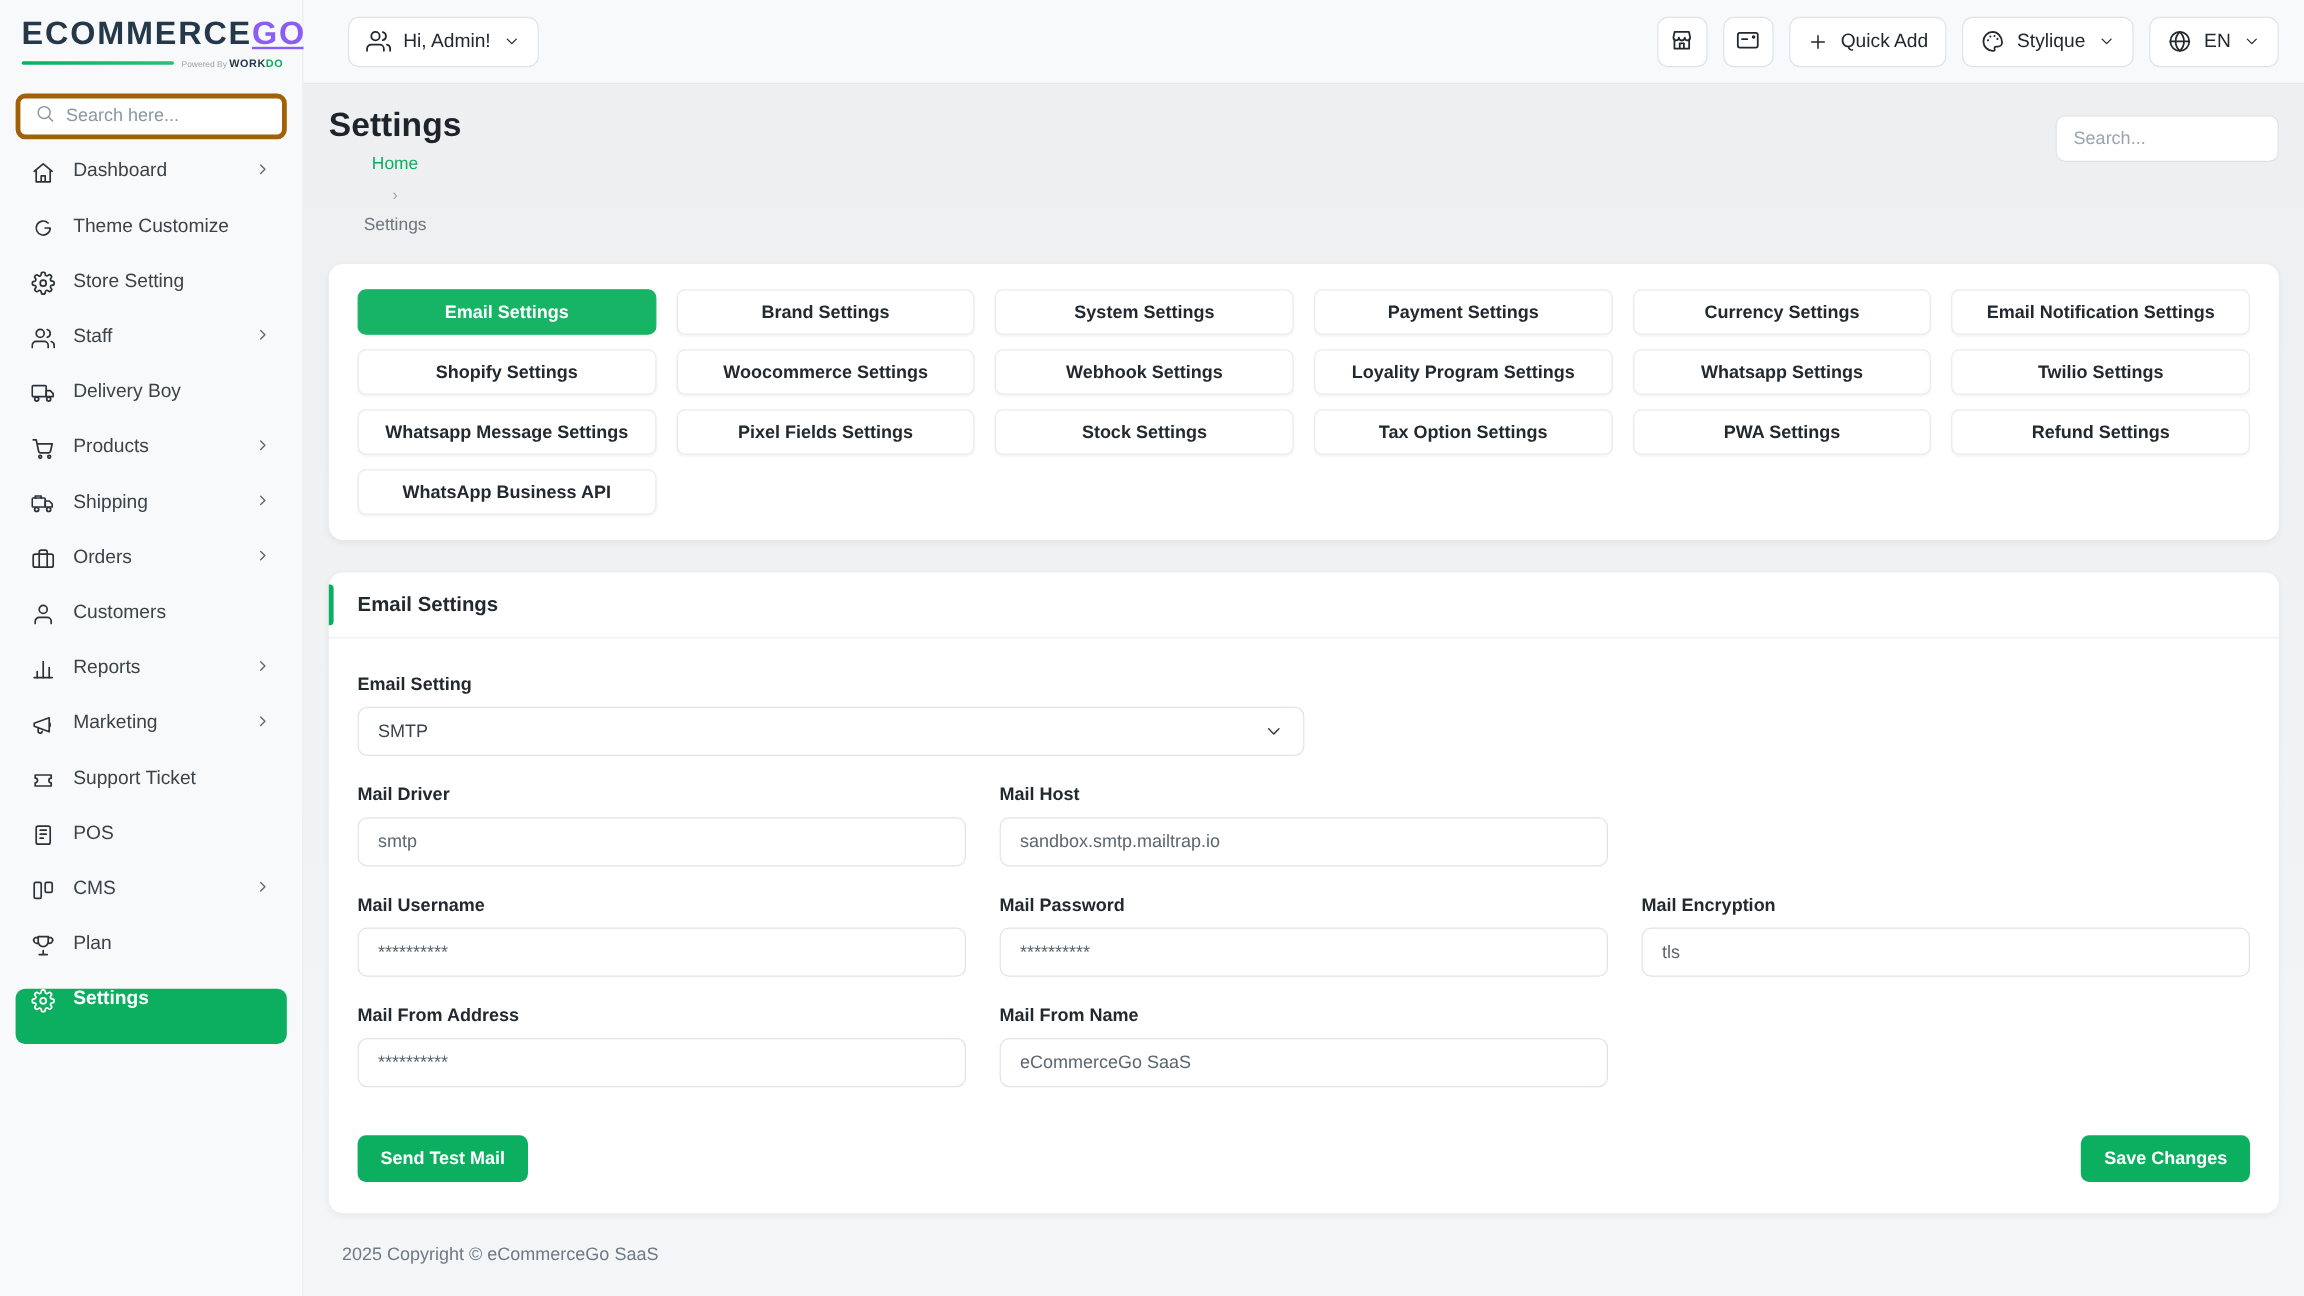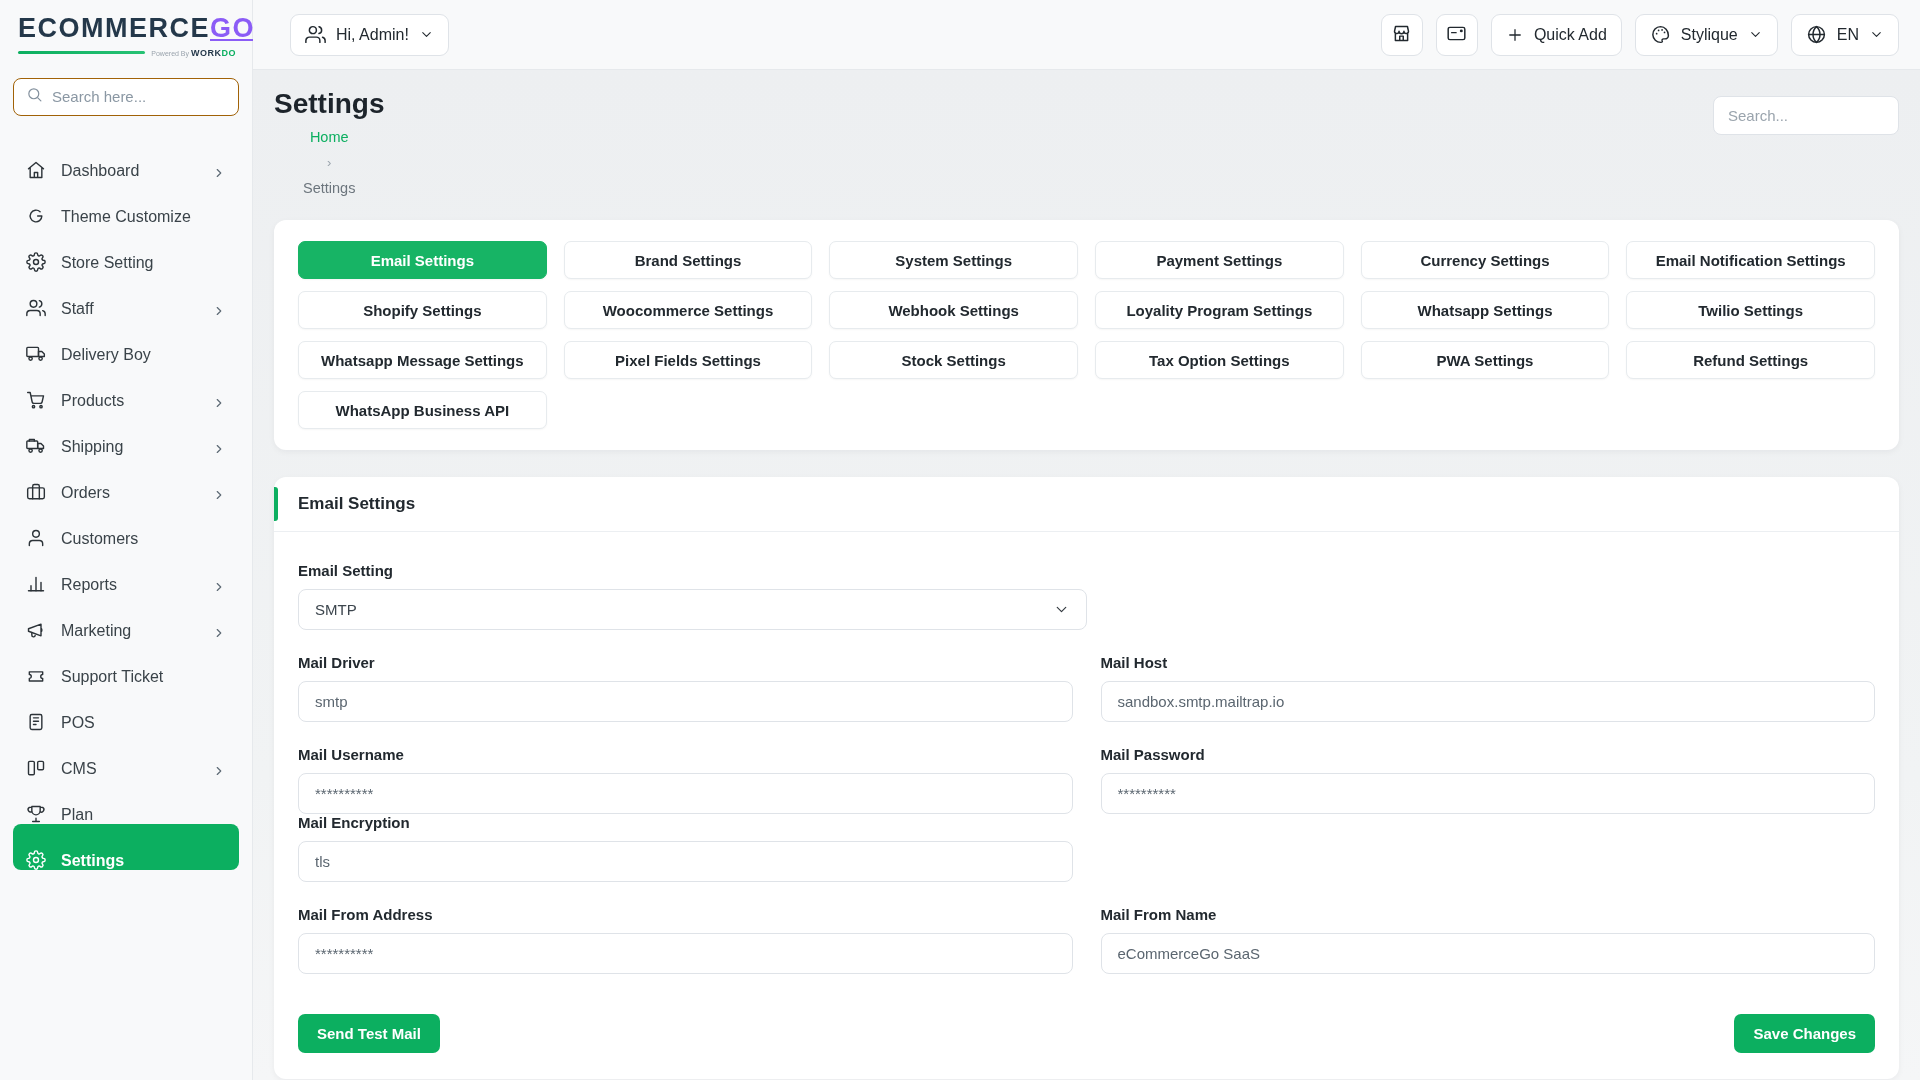--- a/index.html
+++ b/index.html
@@ -10,25 +10,25 @@
   
   .sidebar { width:253px; min-width:253px; height:100%; background:#f8f9fa; border-right:1px solid #e6e9ec; display:flex; flex-direction:column; }
   .logo-block { padding:14px 16px 8px 18px; }
   .logo-text { font-size:27px; font-weight:800; letter-spacing:1.5px; color:#24384a; line-height:1.1; }
   .logo-text .go { color:#8b5cf6;text-decoration:underline; }
   .logo-sub { display:flex; align-items:center; gap:6px; margin-top:4px; }
   .logo-line { flex:1; height:3px; border-radius:2px; background:linear-gradient(90deg,#0caf60,#27c274); }
   .powered { font-size:7px; color:#9aa4ad; white-space:nowrap; }
   .powered b { font-size:9px; color:#24384a; letter-spacing:.5px; }
   .powered b .go { color:#0caf60; }
-  .side-search { margin:12px 13px 14px; height:38px; background:#fff; border:1px solid #a16207; border-radius:8px; display:flex; align-items:center; gap:9px; padding:0 12px; color:#84919e; }
+  .side-search { margin:12px 13px 14px; height:38px; background:#fff; border:4px solid #a16207; border-radius:8px; display:flex; align-items:center; gap:9px; padding:0 12px; color:#84919e; }
   .side-search input { border:none; outline:none; flex:1; font-size:15px; color:#495057; background:transparent; font-family:inherit; }
   .side-search input::placeholder { color:#8a97a3; }
   .menu { flex:1; padding:4px 13px; display:flex; flex-direction:column; }
-  .side-item { height:46px; display:flex; align-items:flex-end; gap:15px; padding:0 13px; border-radius:8px; color:#3a4349; cursor:pointer; }
+  .side-item { height:46px; display:flex; align-items:flex-start; gap:15px; padding:0 13px; border-radius:8px; color:#3a4349; cursor:pointer; }
   .side-item .lbl { flex:1; font-size:16px; font-weight:500; }
   .side-item .ic { display:flex; color:#2c3338; }
   .side-item .chev { display:flex; color:#5d6a75; }
   .side-item.active { background:#0caf60; color:#fff; }
   .side-item.active .ic, .side-item.active .chev { color:#fff; }
   .side-item.active .lbl { font-weight:700; }
 
   
   .main { flex:1; display:flex; flex-direction:column; min-width:0; }
   .topbar { height:70px; min-height:70px; background:#f8f9fa; border-bottom:1px solid #e6e9ec; display:flex; align-items:center; padding:0 21px 0 37px; }
@@ -56,21 +56,21 @@
   .tab-btn.active { background:#17b465; border-color:#17b465; color:#fff; }
 
   .panel-card { margin-top:27px; }
   .panel-head { position:relative; padding:17px 24px; font-size:17px; font-weight:600; color:#22292f; border-bottom:1px solid #eceff2; }
   .panel-head::before { content:""; position:absolute; left:0; top:10px; bottom:10px; width:4px; background:#0caf60; border-radius:0 3px 3px 0; }
   .panel-body { padding:30px 24px 26px; }
   .fgroup label { display:block; font-size:15px; font-weight:700; color:#22292f; margin-bottom:10px; }
   .fake-select { width:50%; height:41px; border:1px solid #dfe3e8; border-radius:8px; display:flex; align-items:center; padding:0 16px; font-size:15px; color:#3c454d; cursor:pointer; background:#fff; }
   .fake-select .val { flex:1; }
   .fake-select .chev { display:flex; color:#343a40; }
-  .fields-row { display:grid; grid-template-columns:repeat(2,1fr); column-gap:28px; margin-top:24px; }
+  .fields-row { display:grid; grid-template-columns:repeat(3,1fr); column-gap:28px; margin-top:24px; }
   .fields-row input { width:100%; height:41px; border:1px solid #dfe3e8; border-radius:8px; padding:0 16px; font-size:15px; color:#5b6670; outline:none; font-family:inherit; background:#fff; }
   .actions { display:flex; align-items:center; justify-content:space-between; margin-top:40px; }
   .green-btn { background:#0caf60; border:none; color:#fff; font-size:15px; font-weight:700; height:39px; padding:0 19px; border-radius:7px; cursor:pointer; font-family:inherit; }
 
   .footer-note { padding:26px 11px 0; font-size:15px; color:#6e7a86; }
 </style>
 </head>
 <body>
 
 <div class="app">

